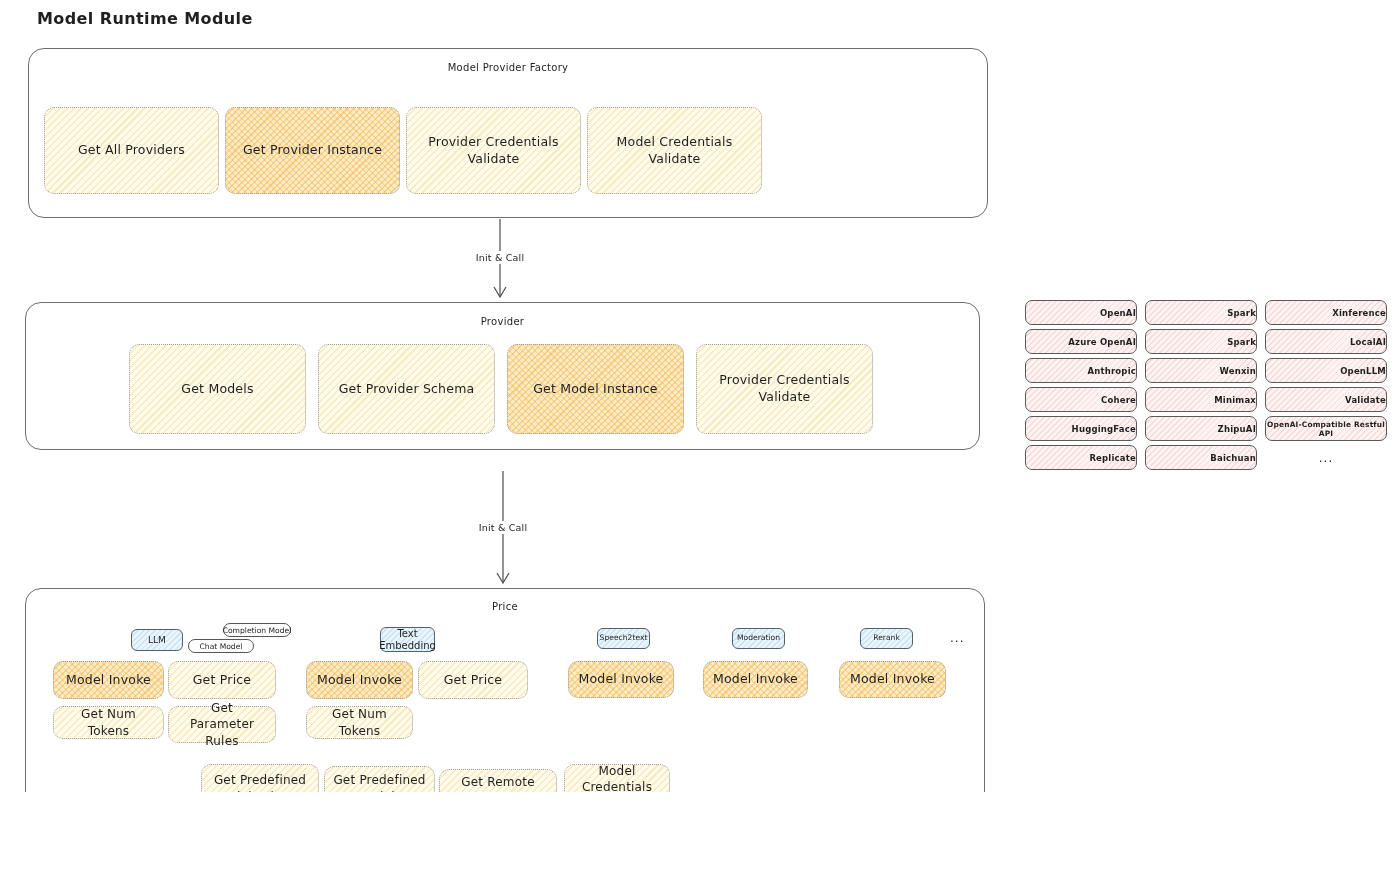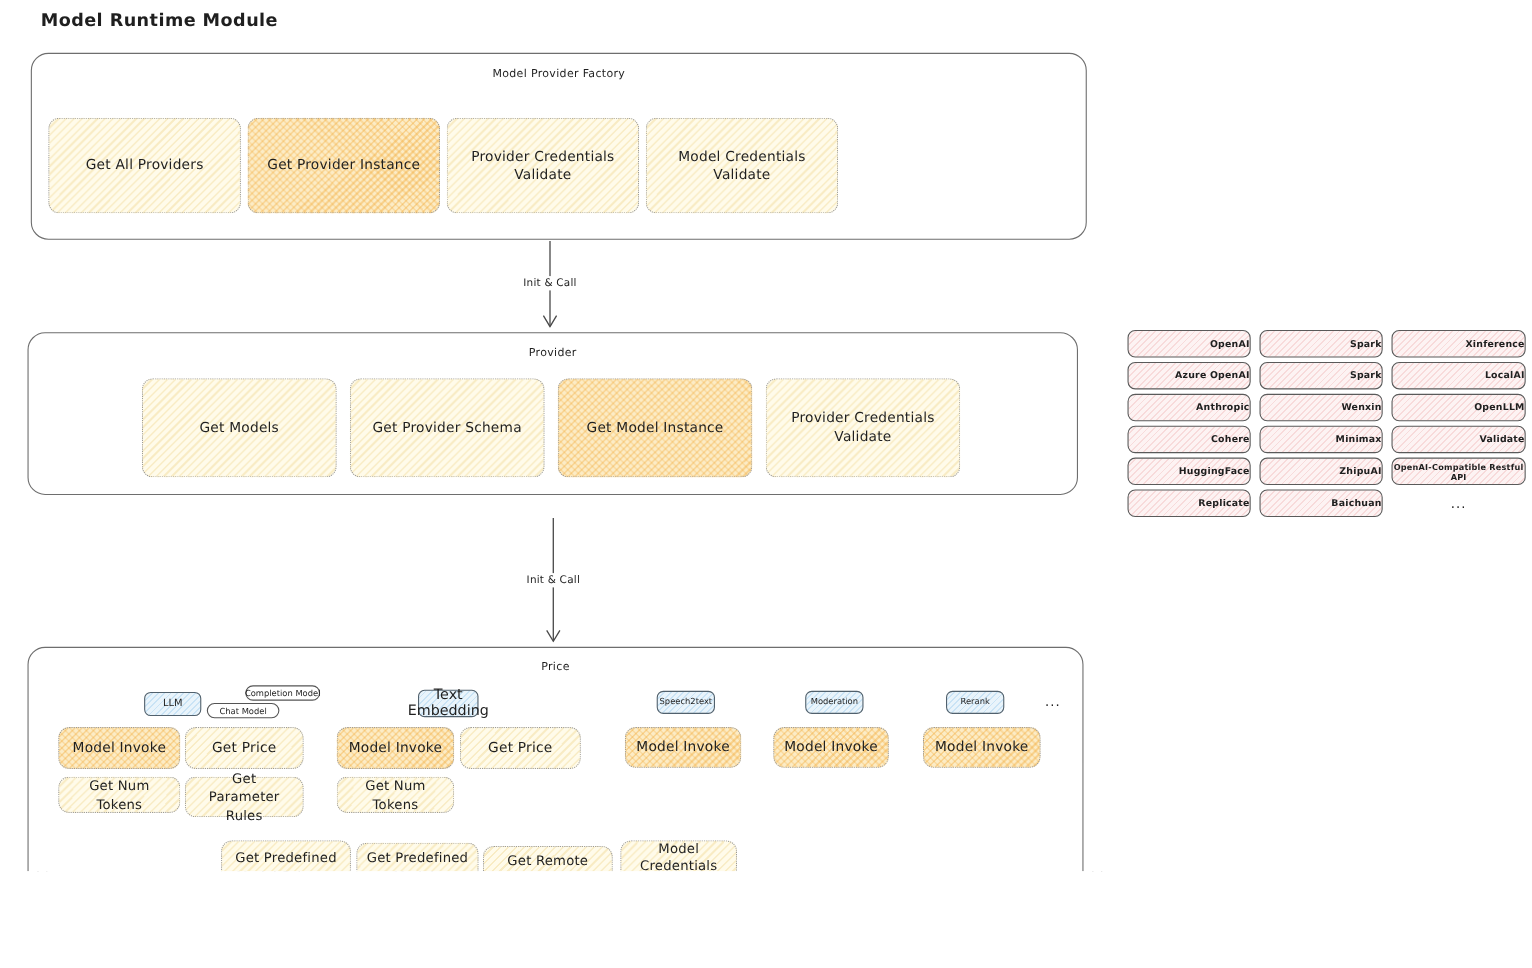--- a/index.html
+++ b/index.html
@@ -79,21 +79,21 @@
   .arrow-label {
     position:absolute; transform:translateX(-50%);
     background:#fff; font-size:9.5px; padding:1px 4px; white-space:nowrap; letter-spacing:0.2px;
   }
   .tag-blue {
     position:absolute; border:1.2px solid #51616d; border-radius:6px;
     display:flex; align-items:center; justify-content:center; text-align:center;
     font-size:9px; line-height:1.15; box-sizing:border-box; padding:1px 3px;
   }
   .tag-blue.tiny  { font-size:7.6px; }
-  .tag-blue.tiny2 { font-size:13px; }
+  .tag-blue.tiny2 { font-size:10px; }
   .tag-white {
     position:absolute; border:1px solid #555; border-radius:7px; background:#fff;
     display:flex; align-items:center; justify-content:center;
     font-size:7.6px; white-space:nowrap; padding:0 4px; box-sizing:border-box;
   }
   .model-node { position:absolute; }
   .model-node.sm { font-size:12px; }
   .model-more { position:absolute; font-size:12px; letter-spacing:1px; }
 </style>
 </head>

